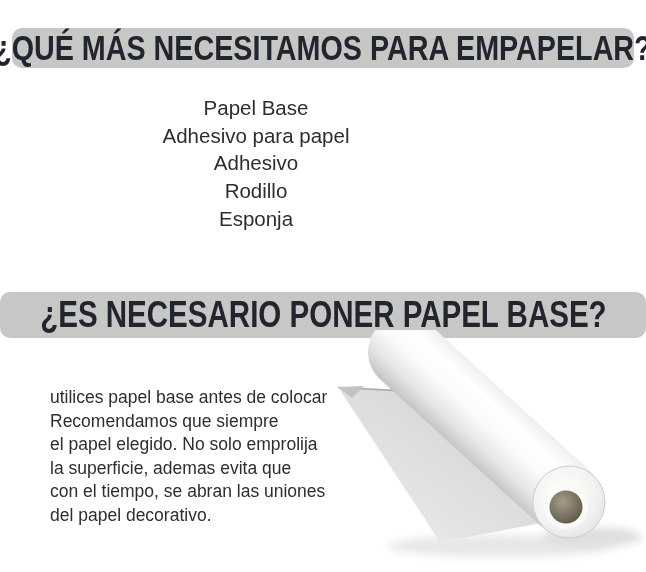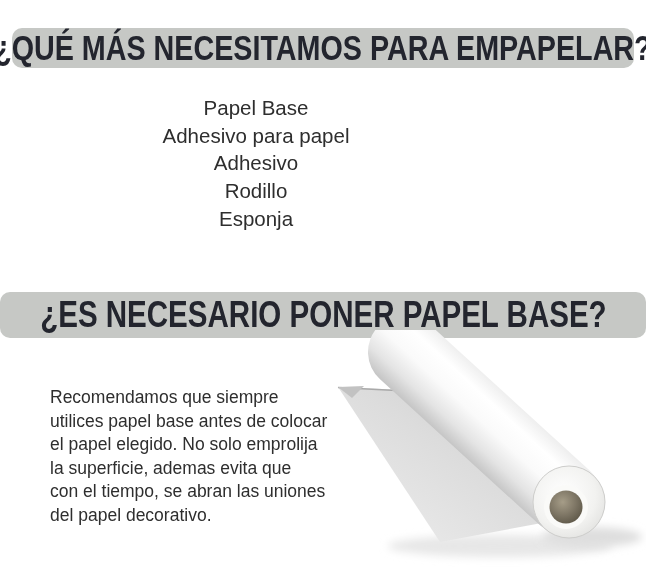--- a/index.html
+++ b/index.html
@@ -47,22 +47,22 @@
     <div>Adhesivo</div>
     <div>Rodillo</div>
     <div>Esponja</div>
   </div>
 
   <div class="banner" id="banner-base">
     <span class="banner-text">¿ES NECESARIO PONER PAPEL BASE?</span>
   </div>
 
   <div class="para">
+    <div>utilices papel base antes de colocar</div>
     <div>Recomendamos que siempre</div>
-    <div>utilices papel base antes de colocar</div>
     <div>el papel elegido. No solo emprolija</div>
     <div>la superficie, ademas evita que</div>
     <div>con el tiempo, se abran las uniones</div>
     <div>del papel decorativo.</div>
   </div>
 
   <svg class="roll-svg" width="326" height="242" viewBox="0 0 326 242" aria-hidden="true">
     <defs>
       <linearGradient id="sheetG" x1="1" y1="0" x2="0" y2="1">
         <stop offset="0" stop-color="#c8c8c8"></stop>

